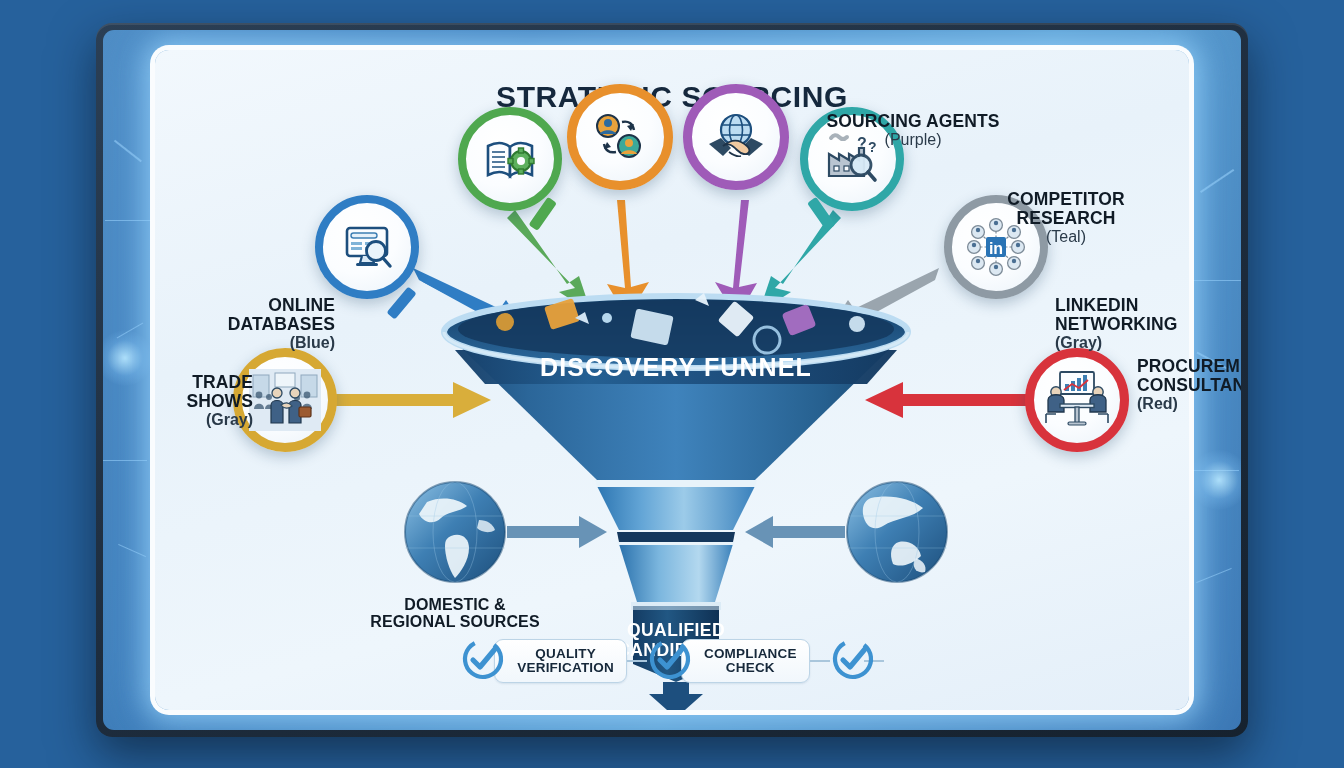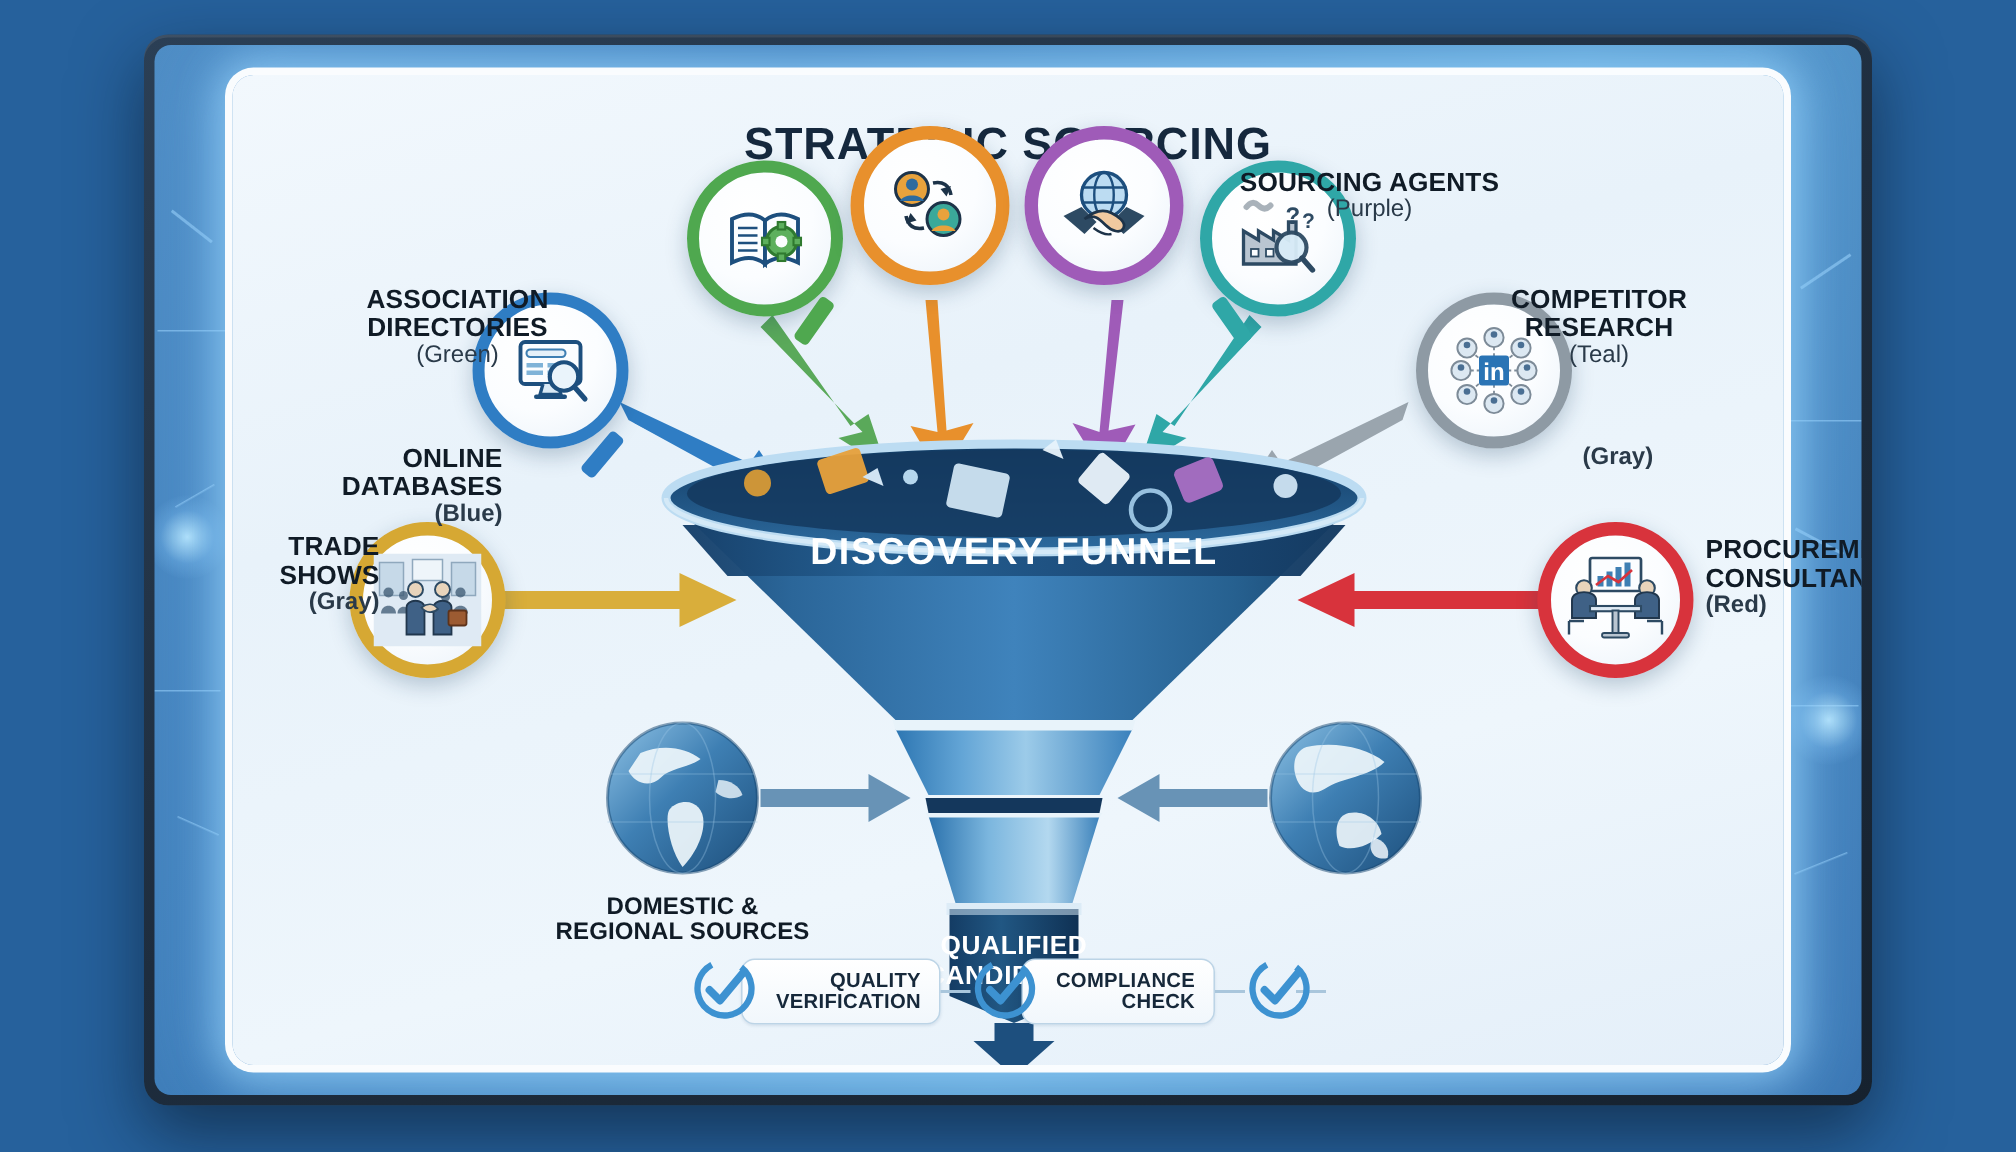--- a/index.html
+++ b/index.html
@@ -62,21 +62,21 @@
   .node svg{ display:block; }
   .stem{ position:absolute; border-radius:3px; transform-origin:50% 0%; }
 
   
   #checkrow{ position:absolute; left:0; right:0; bottom:18px; height:62px;
              display:flex; align-items:center; justify-content:center; gap:0px; }
   .chk{ display:flex; align-items:center; }
   .chk .ring{ margin-right:-12px; z-index:2; }
   .pill{ border:1.6px solid #bcd4e6; border-radius:9px;
          background:linear-gradient(180deg,#ffffff 0%,#f1f7fc 100%);
-         padding:7px 12px 7px 22px; text-align:right;
+         padding:7px 12px 7px 22px; text-align:center;
          font-size:13.5px; font-weight:bold; color:#16283a; line-height:1.06;
          letter-spacing:.2px; box-shadow:0 1px 2px rgba(40,80,120,.12); }
   .connector{ width:20px; height:2px; background:#a9c6dc; }
   .chk.final .pill{ border:none; background:none; box-shadow:none; font-size:17px;
                     padding-left:20px; color:#0d1a26; }
 </style>
 </head>
 <body>
 
 <div id="screen-bezel">
@@ -425,36 +425,33 @@
             <rect x="26" y="52" width="18" height="3" rx="1.5" fill="#b9c5d1" stroke="#2d4a63" stroke-width="1.2"></rect>
             <path d="M4,44 h10 M4,44 v9 M56,44 h10 M66,44 v9" stroke="#2d4a63" stroke-width="1.6" fill="none"></path>
           </svg>
         </span>
       </div>
 
       <div class="lbl l" style="left:0px; top:246px; width:152px;">
         <span>ONLINE DATABASES</span>
         <span class="sub">(Blue)</span>
       </div>
-      <div class="lbl" style="left:55px; top:140px; width:190px;">
-        <span>ASSOCIATION DIRECTORIES</span>
-        <span class="sub">(Green)</span>
-      </div>
       <div class="lbl" style="left:640px; top:62px; width:236px;">
         <span>SOURCING AGENTS</span>
         <span class="sub">(Purple)</span>
       </div>
       <div class="lbl" style="left:812px; top:140px; width:198px;text-align:center;">
         <span>COMPETITOR RESEARCH</span>
         <span class="sub">(Teal)</span>
       </div>
       <div class="lbl r" style="left:900px; top:246px; width:150px;">
+        <span>LINKEDIN NETWORKING</span>
         <span class="sub">(Gray)</span>
       </div>
-      <div class="lbl l" style="left:-26px; top:305px; width:96px;">
+      <div class="lbl l" style="left:-26px; top:323px; width:96px;">
         <span>TRADE SHOWS</span>
         <span class="sub">(Gray)</span>
       </div>
       <div class="lbl r" style="left:982px; top:307px; width:180px;">
         <span>PROCUREMENT CONSULTANTS</span>
         <span class="sub">(Red)</span>
       </div>
 
       <div class="lbl" style="left:190px; top:546px; width:220px; font-size:16px;">
         <span>DOMESTIC &amp;</span><br>

